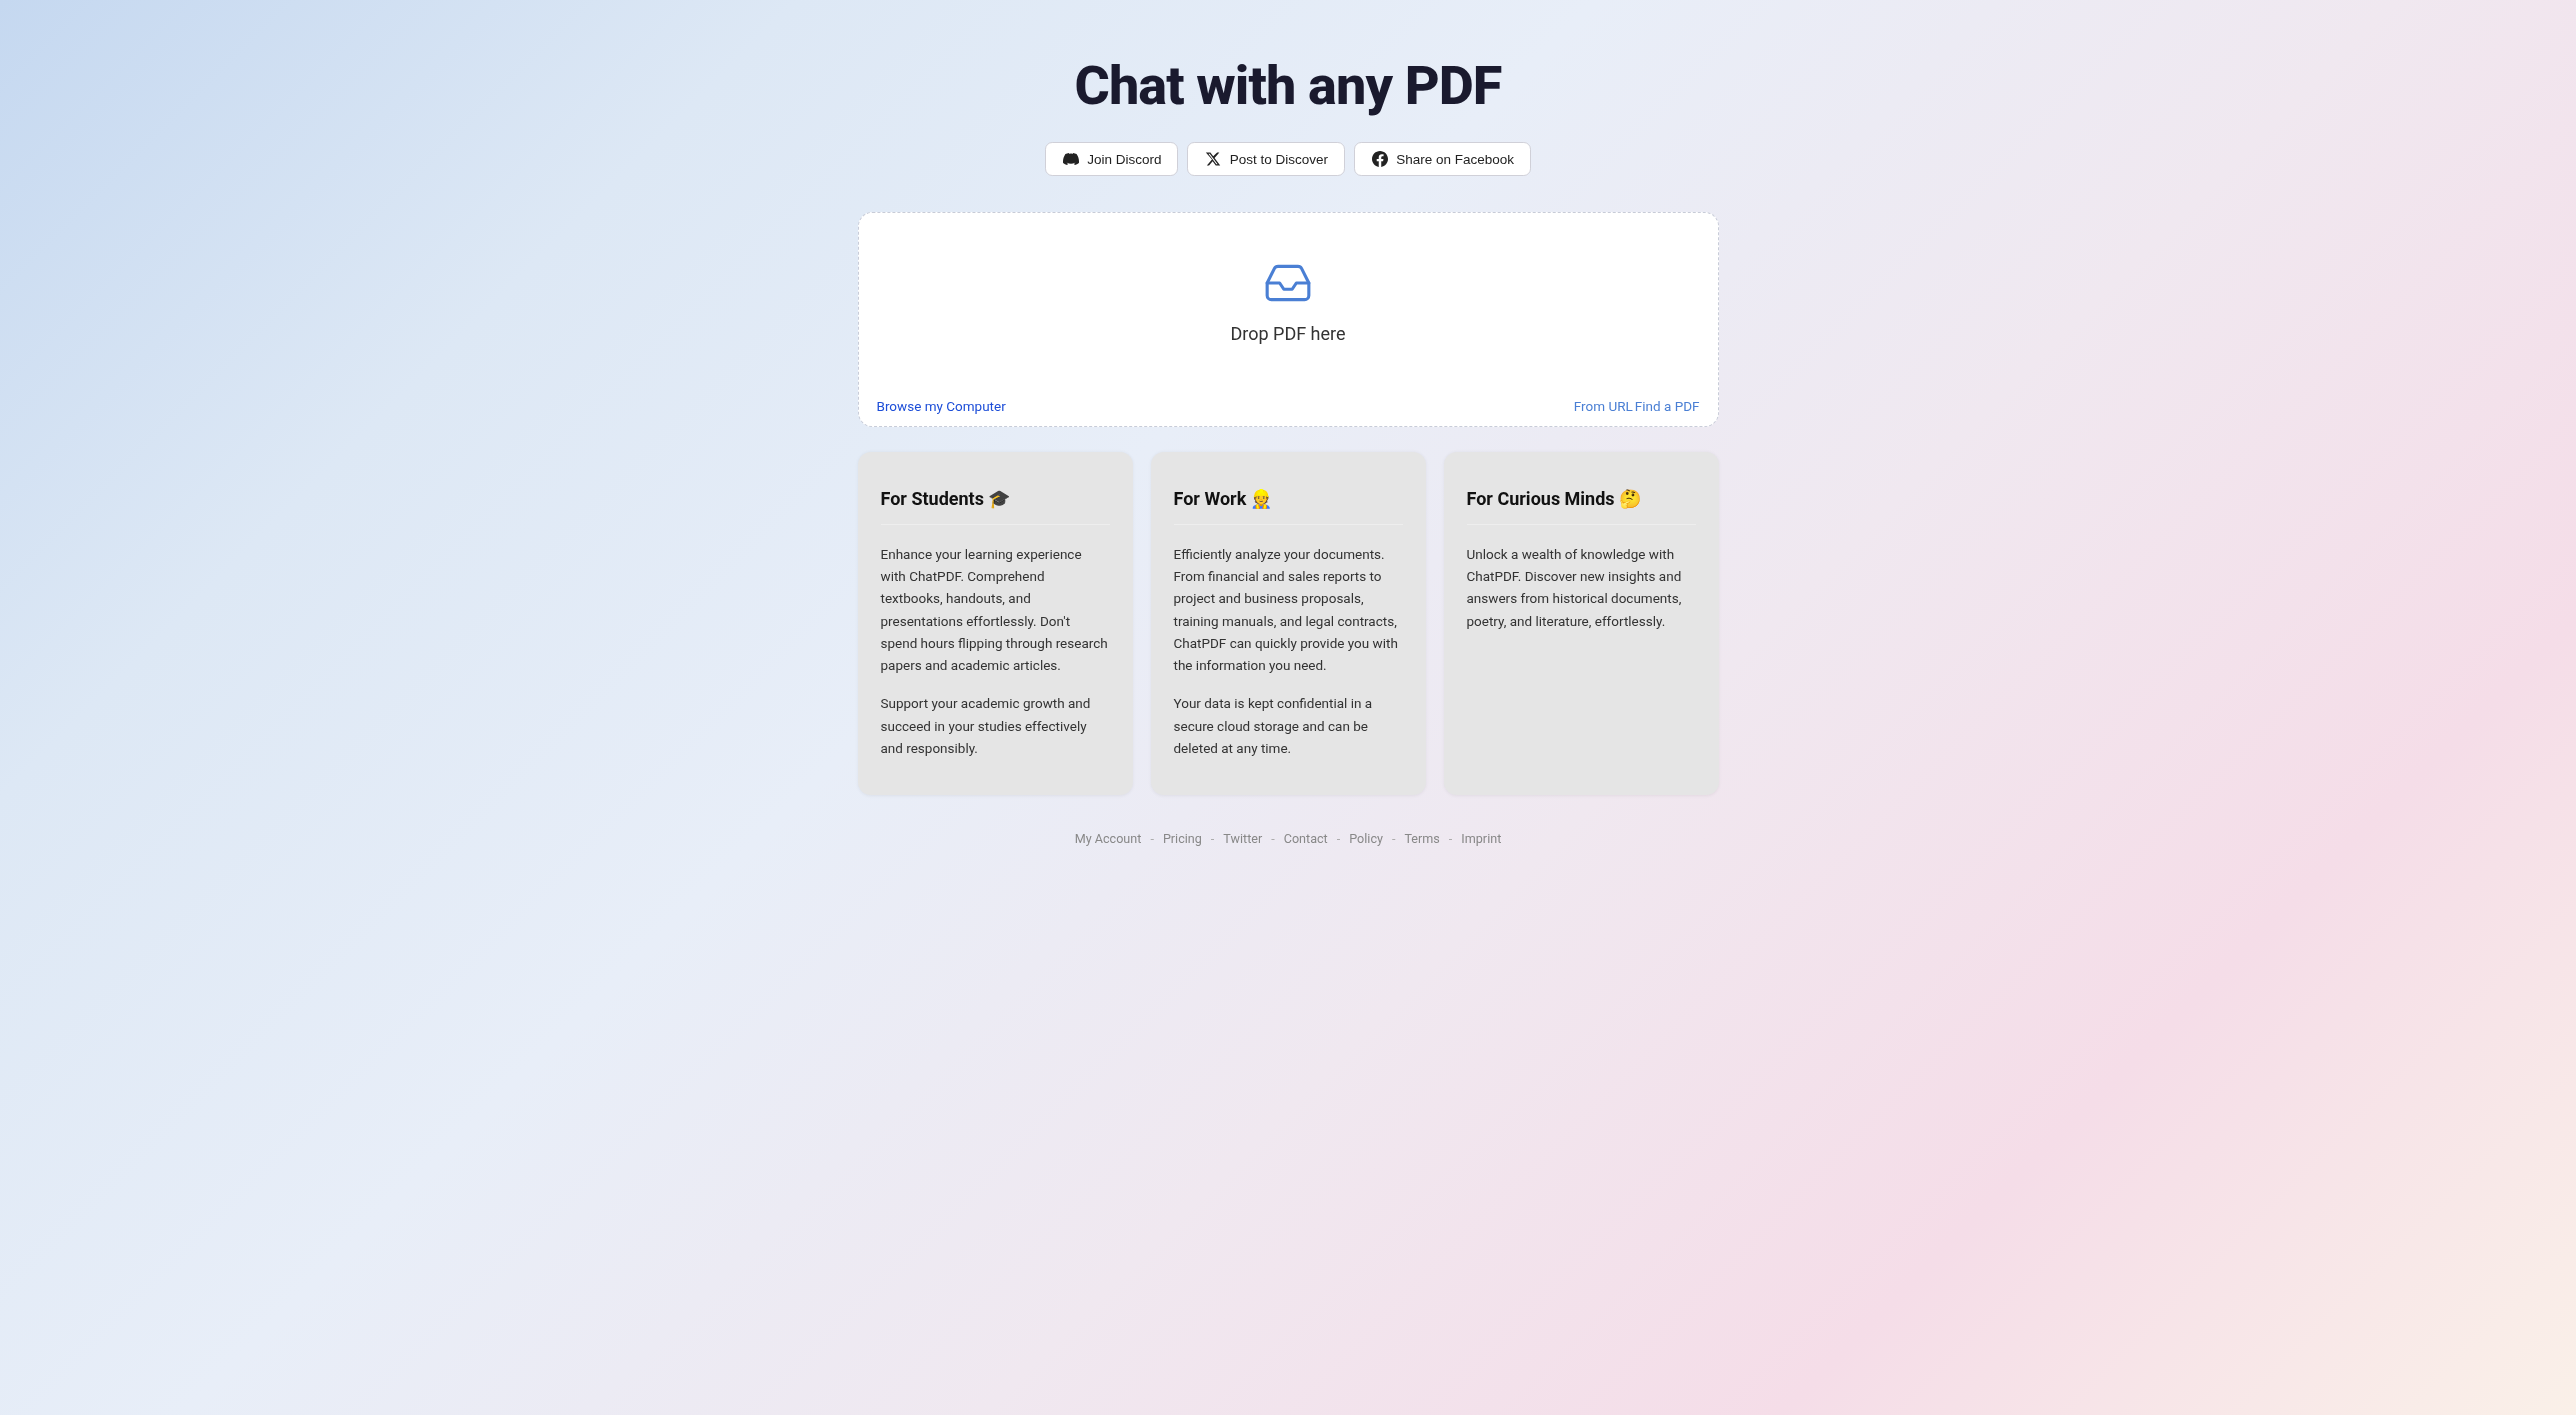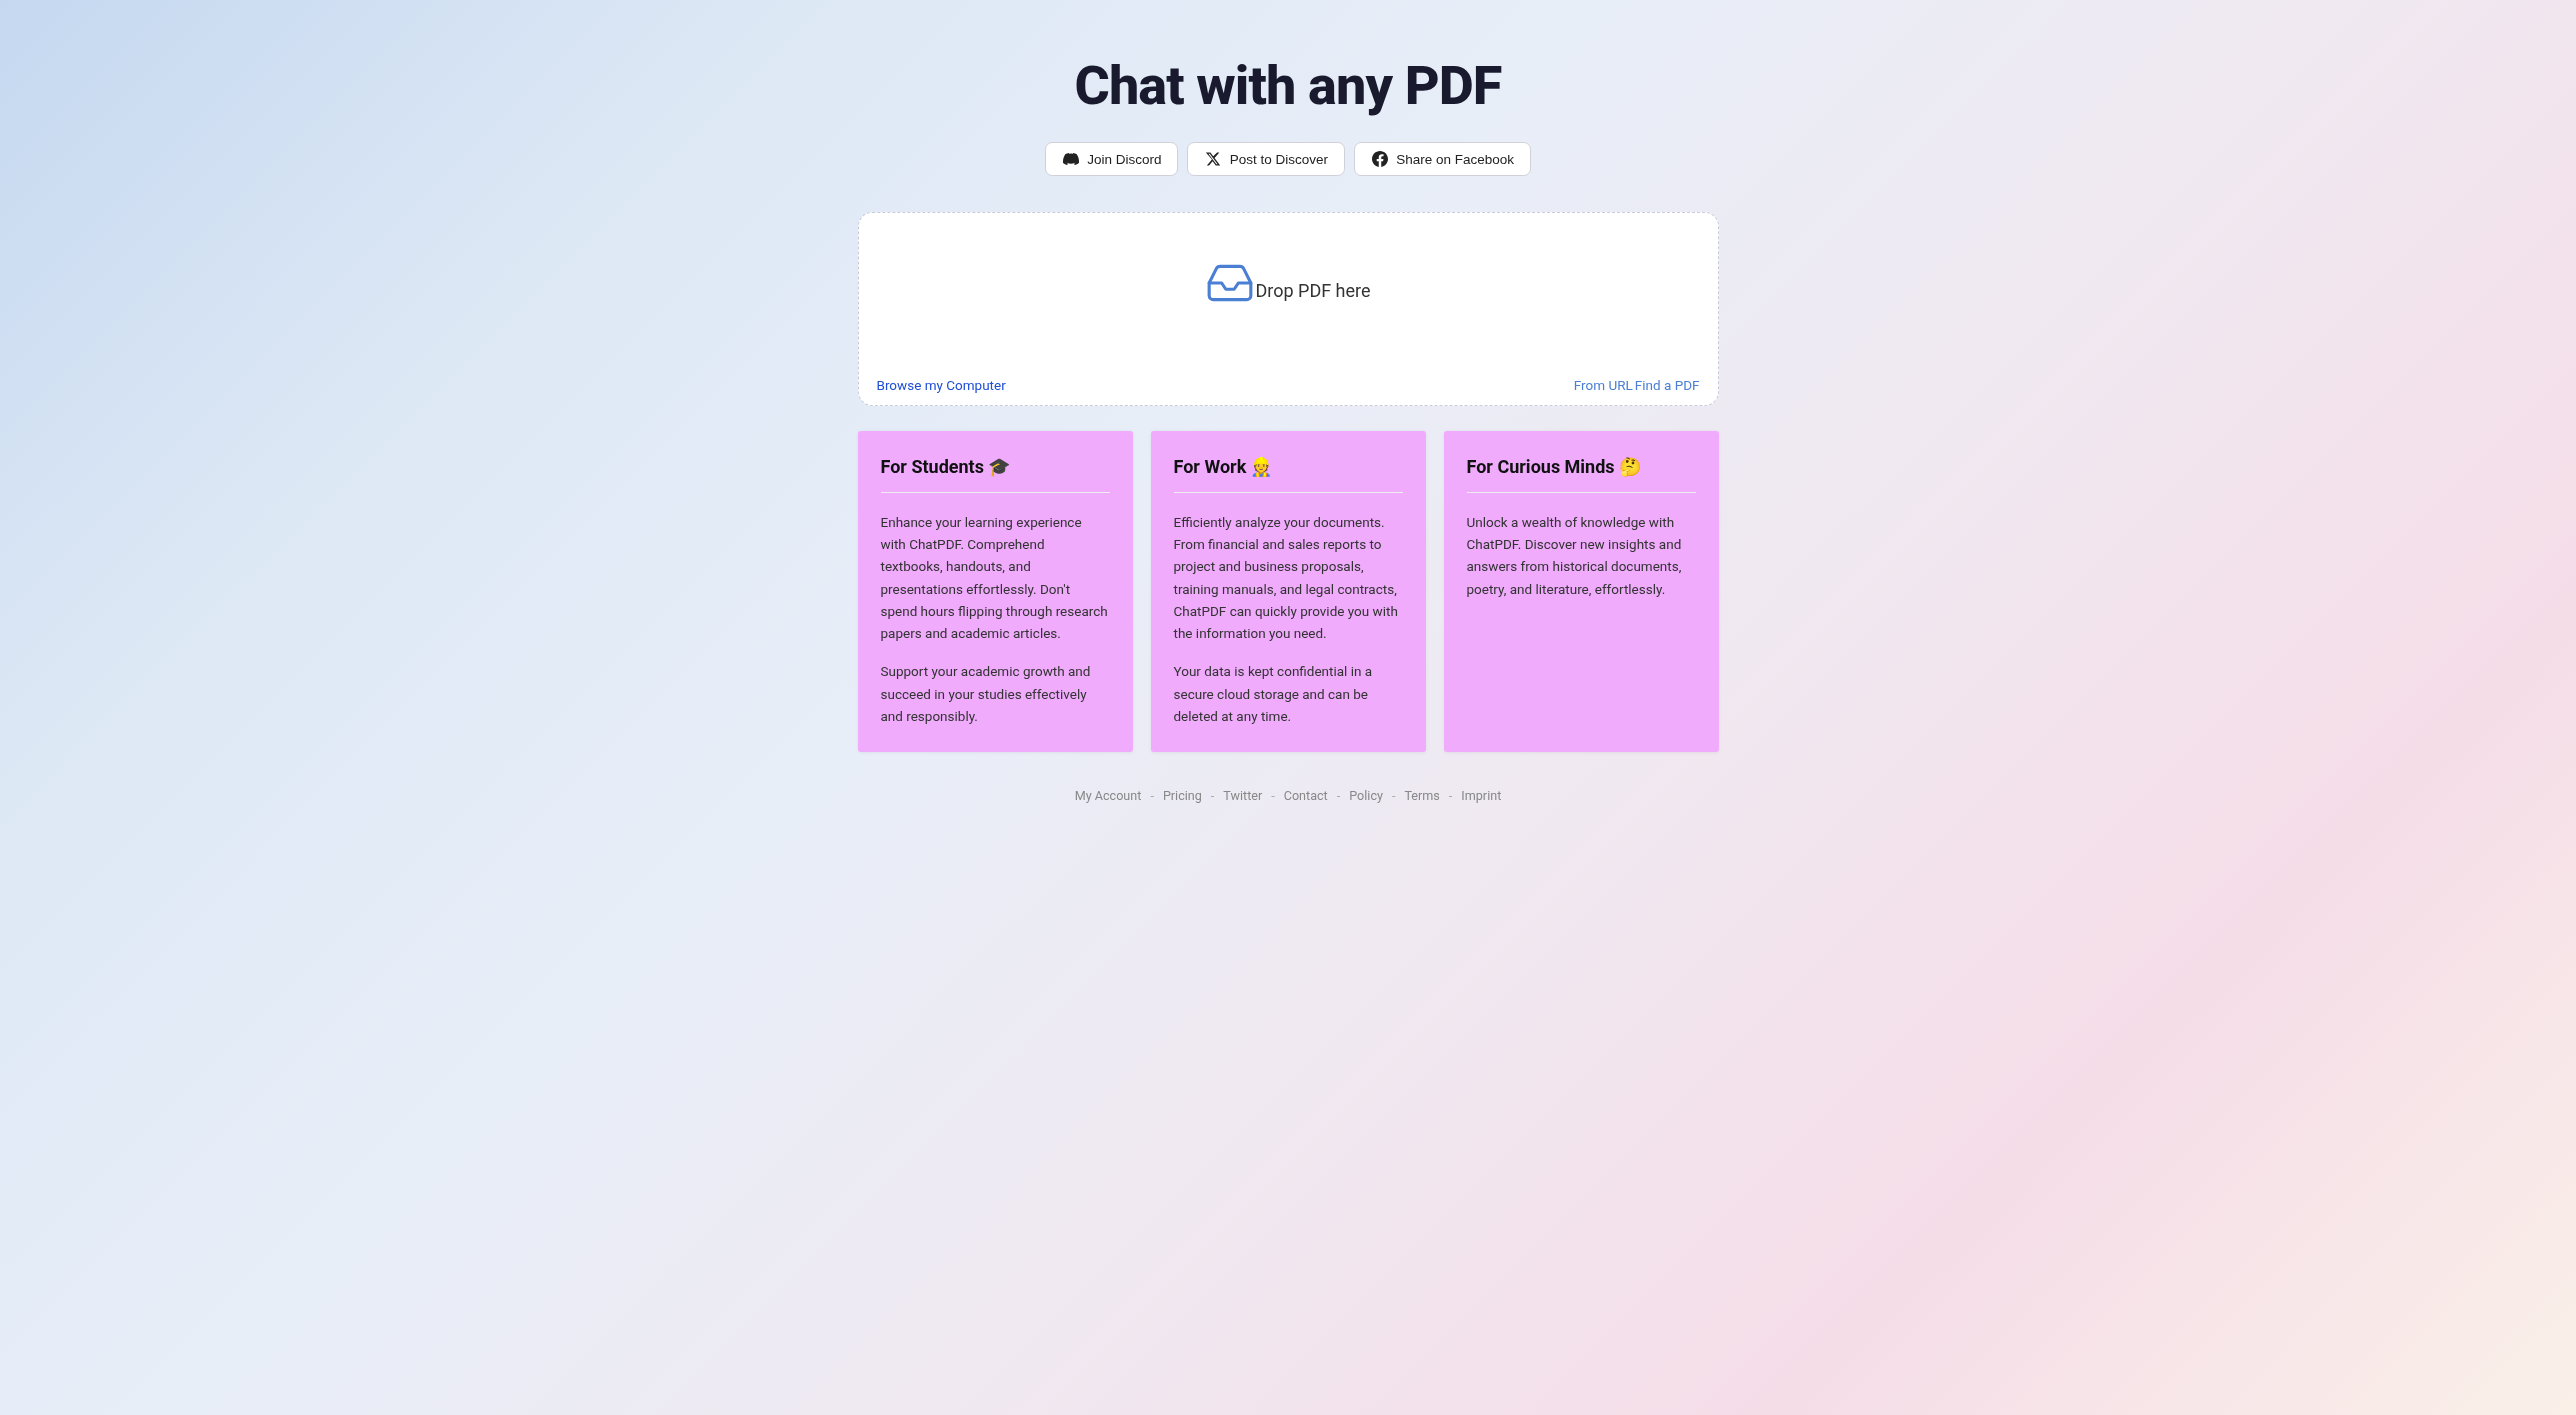--- a/index.html
+++ b/index.html
@@ -60,21 +60,21 @@
       border-radius: 14.4px;
       border: 1.8px dashed #c8ccd8;
       padding: 0;
       margin-bottom: 25px;
       position: relative;
       overflow: hidden;
     }
 
     .drop-zone-inner {
       display: flex;
-      flex-direction: row;
+      flex-direction: column;
       align-items: center;
       justify-content: center;
       padding: 45px 18px 45px;
     }
 
     .pdf-icon {
       width: 50px;
       height: 50px;
       margin-bottom: 14.4px;
       color: #4a7fd4;
@@ -115,23 +115,23 @@
     .cards-container {
       width: 100%;
       max-width: 861px;
       display: grid;
       grid-template-columns: 1fr 1fr 1fr;
       gap: 18px;
       margin-bottom: 36px;
     }
 
     .card {
-      background: #f0abfc;
-      border-radius: 3px;
-      padding: 25px 23px;
+      background: #e5e5e5;
+      border-radius: 13px;
+      padding: 36px 23px;
       box-shadow: 0 0.9px 3.6px rgba(0,0,0,0.06);
     }
 
     .card-title {
       font-size: 18px;
       font-weight: 700;
       color: #111;
       margin-bottom: 18px;
       padding-bottom: 14.4px;
       border-bottom: 0.9px solid #eee;

